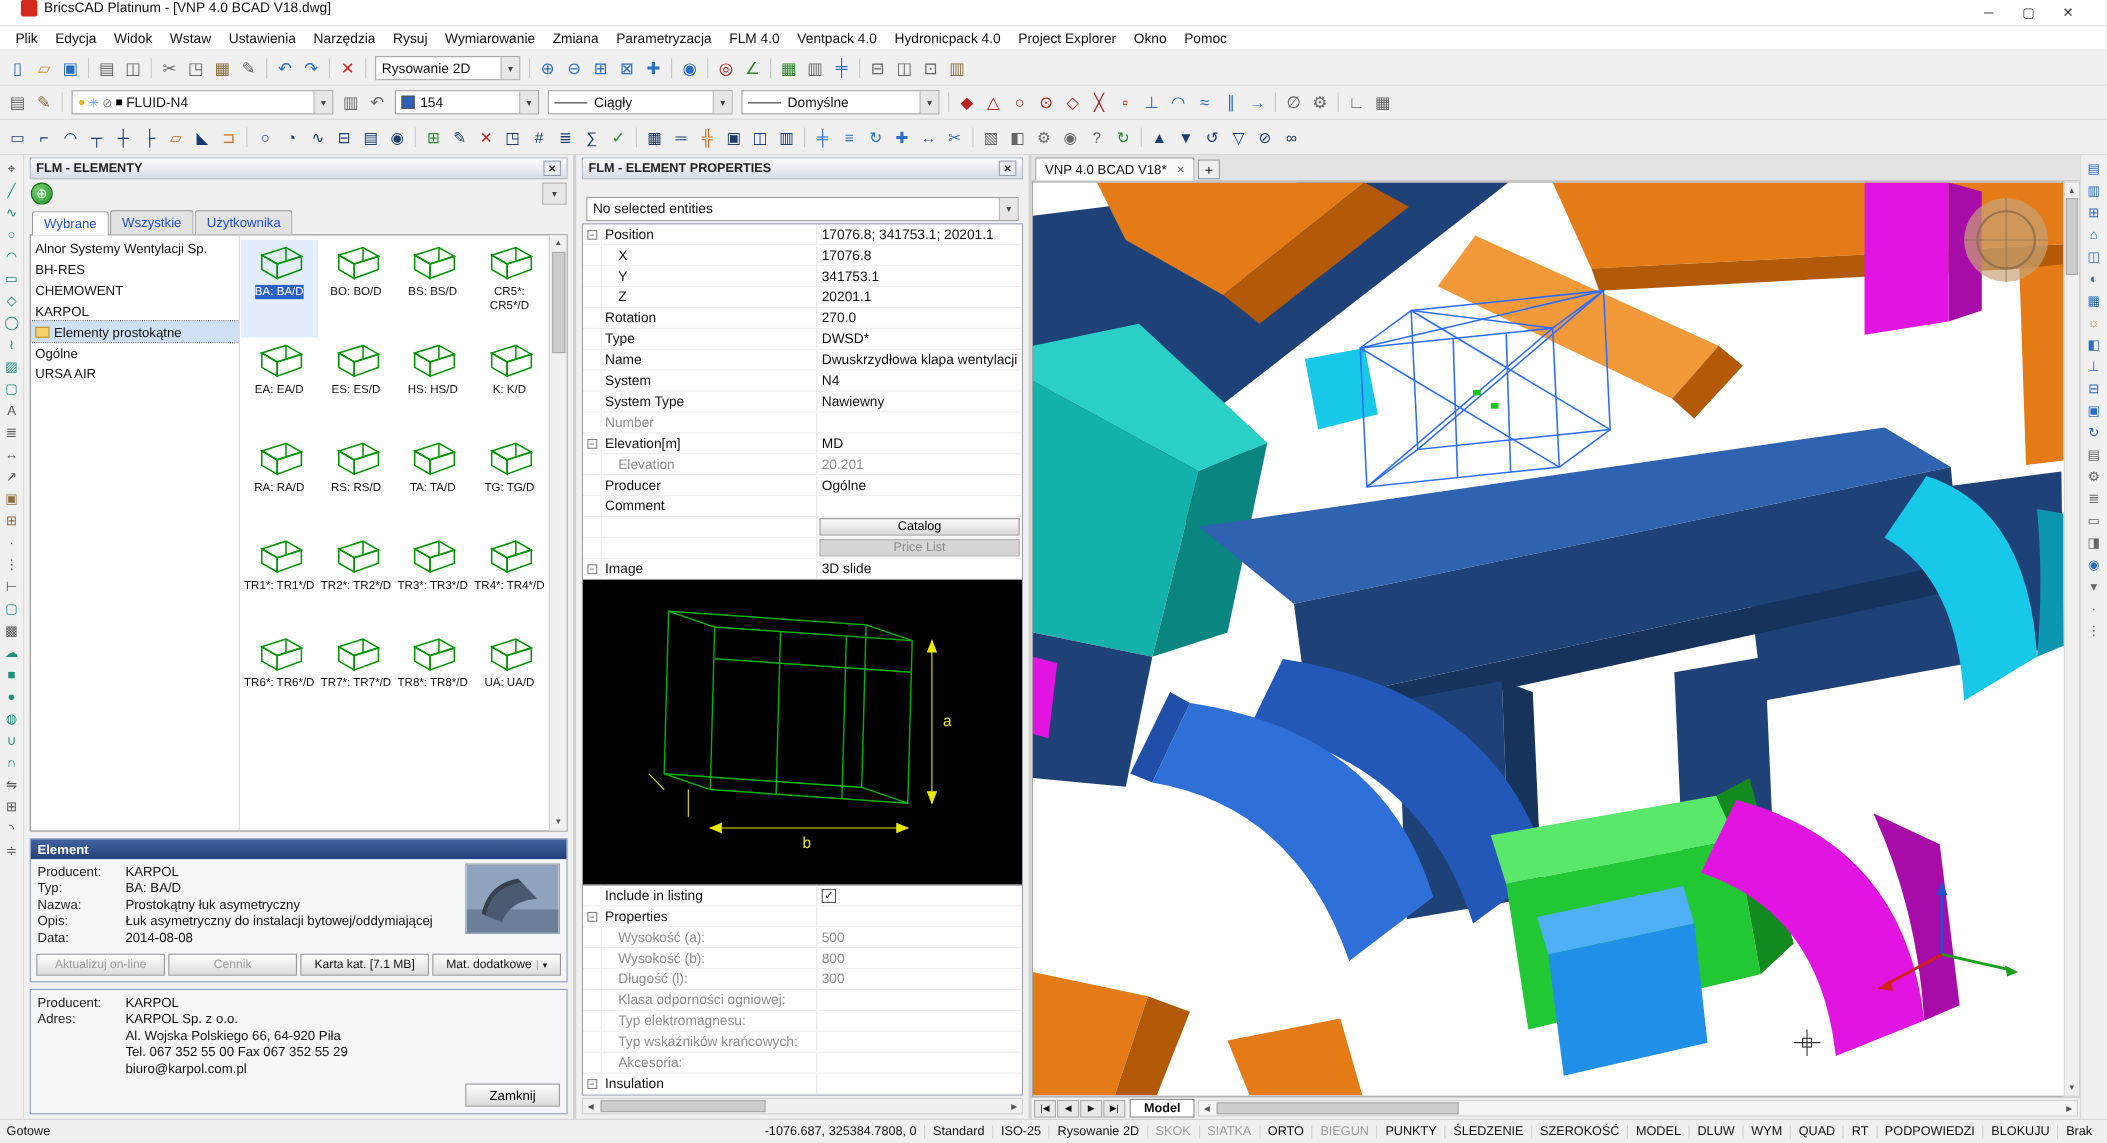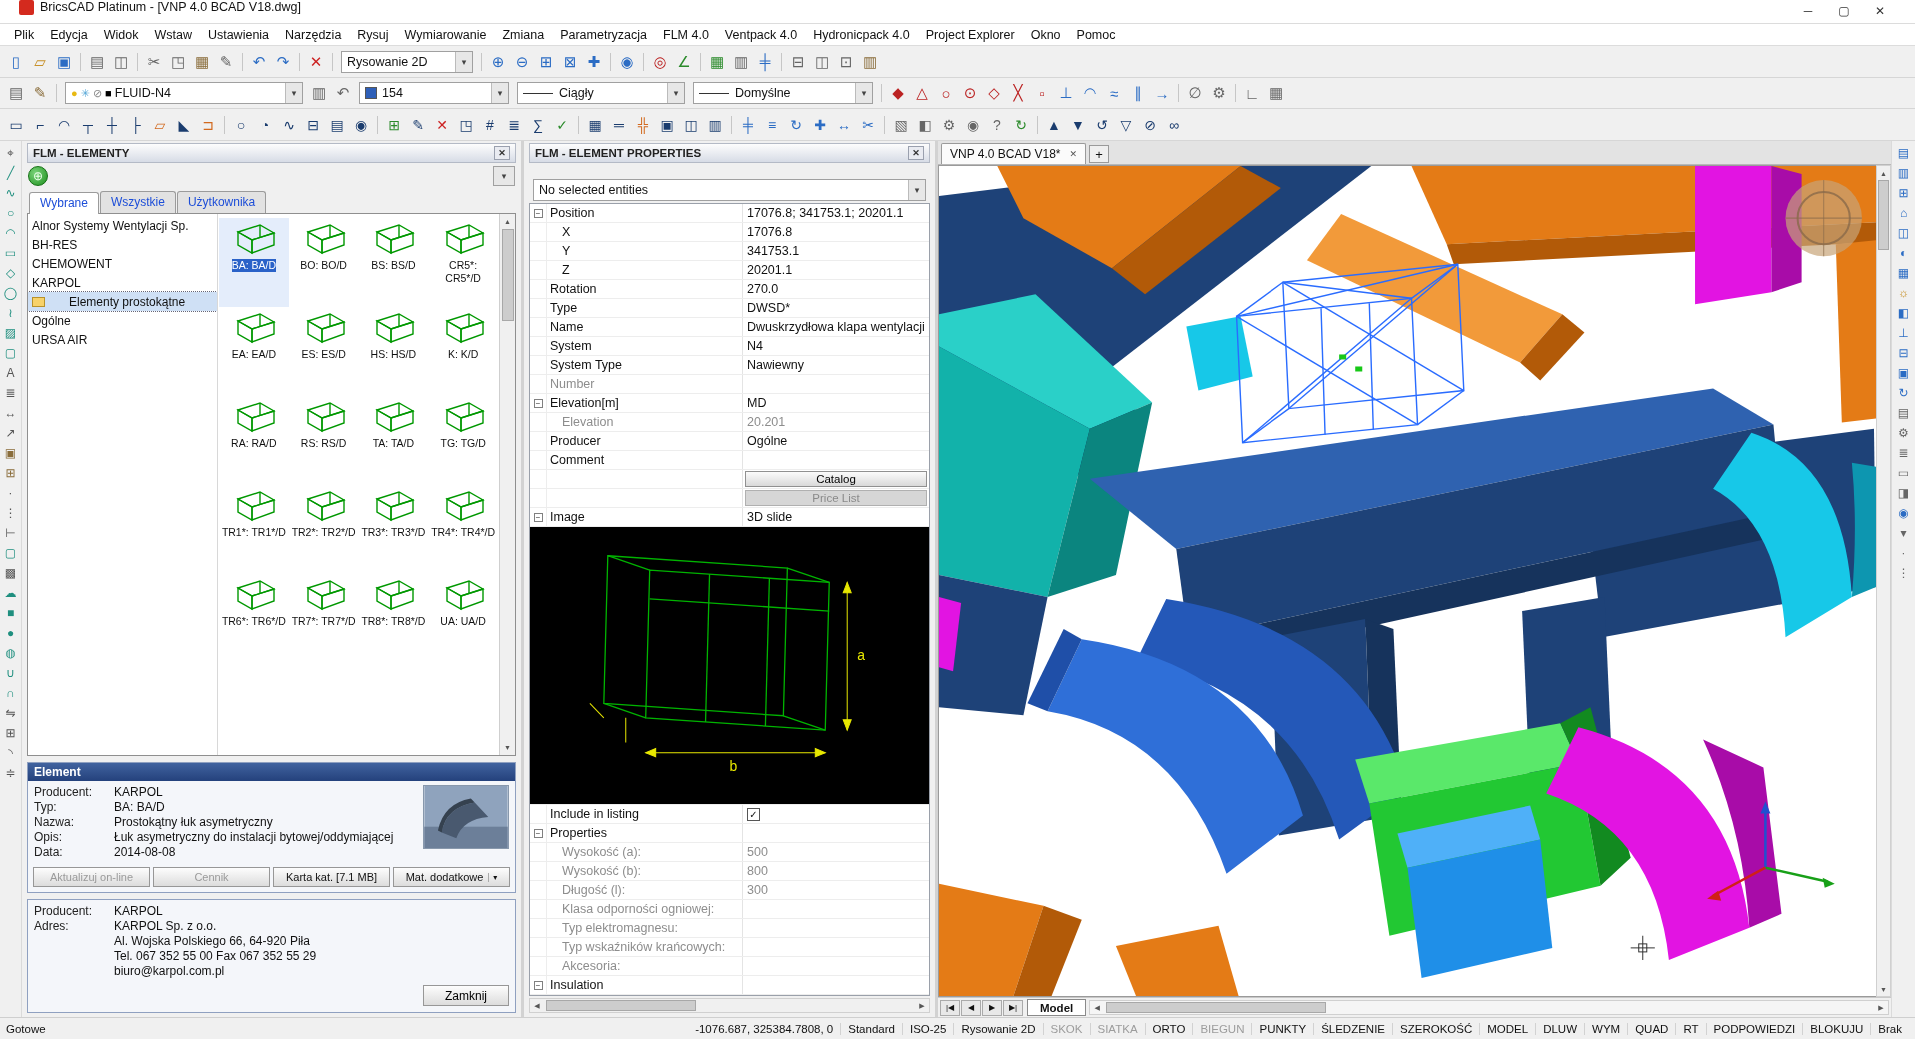--- a/index.html
+++ b/index.html
@@ -18,21 +18,21 @@
 .tb-group{display:flex;align-items:center;}
 .tbi{width:24px;height:24px;display:flex;align-items:center;justify-content:center;font-size:15px;color:#444;border-radius:2px;flex:none;}
 .tb3 .tbi{font-size:14px;}
 .tbi.sep{width:9px;height:24px;position:relative;}
 .tbi.sep::after{content:"";position:absolute;left:4px;top:3px;bottom:3px;width:1px;background:#c6c6c6;}
 .combo{height:22px;background:#fff;border:1px solid #a0a0a0;display:flex;align-items:center;font-size:12.5px;padding-left:5px;margin:0 4px;flex:none;}
 .combo .arrow{margin-left:auto;width:17px;height:100%;background:#e7e7e7;border-left:1px solid #bbb;display:flex;align-items:center;justify-content:center;font-size:9px;color:#444;flex:none;}
 .combo .swatch{width:12px;height:12px;border:1px solid #555;margin-right:5px;flex:none;}
 .combo .line-sample{width:30px;border-top:1.5px solid #333;margin-right:6px;flex:none;}
 .combo .cicon{font-size:11px;margin-right:3px;flex:none;}
-.w-combo{width:132px}.layer-combo{width:238px}.color-combo{width:150px}.lt-combo{width:168px}.lw-combo{width:180px}
+.w-combo{width:132px}.layer-combo{width:238px}.color-combo{width:131px}.lt-combo{width:168px}.lw-combo{width:180px}
 .combo .val{white-space:nowrap;overflow:hidden;}
 
 .main-row{display:flex;height:876px;}
 .side-strip{width:22px;background:#f0f0f0;display:flex;flex-direction:column;align-items:center;padding-top:2px;border-right:1px solid #dadada;overflow:hidden;}
 .side-strip.right{width:24px;border-right:none;border-left:1px solid #dadada;}
 .strip-icon{width:20px;height:20px;display:flex;align-items:center;justify-content:center;font-size:12px;flex:none;}
 
 .panel{background:#f0f0f0;display:flex;flex-direction:column;padding:2px 5px 4px;border-right:3px solid #d2d2d2;}
 .left-panel{width:502px;}
 .mid-panel{width:414px;}
@@ -42,21 +42,21 @@
 .lp-toolbar{height:26px;display:flex;align-items:center;padding:2px 1px;flex:none;}
 .globe{width:20px;height:20px;border-radius:50%;background:radial-gradient(circle at 35% 35%,#7ad47a,#1d8f1d);border:1px solid #157015;color:#eaffea;font-size:12px;display:flex;align-items:center;justify-content:center;}
 .mini-combo{margin-left:auto;width:22px;height:20px;background:#fff;border:1px solid #a0a0a0;display:flex;}
 .mini-combo .arrow{width:100%;background:#e7e7e7;display:flex;align-items:center;justify-content:center;font-size:9px;color:#444;}
 .tabs{height:24px;display:flex;align-items:flex-end;padding-left:2px;flex:none;}
 .tab{padding:3px 10px 4px;font-size:12px;background:#e2e2e2;border:1px solid #9b9b9b;border-bottom:none;border-radius:3px 3px 0 0;margin-right:1px;color:#1d4ed8;position:relative;}
 .tab.active{background:#fff;z-index:2;top:1px;}
 .browser{flex:1;min-height:0;display:flex;border:1px solid #8f8f8f;background:#fff;}
 .tree{width:190px;border-right:1px solid #d8d8d8;padding-top:2px;font-size:12px;overflow:hidden;}
 .tree-row{height:19px;display:flex;align-items:center;padding:0 4px;white-space:nowrap;}
-.tree-row.selected{background:#cfe0f5;outline:1px dotted #667;gap:20px;}
+.tree-row.selected{background:#cfe0f5;outline:1px dotted #667;}
 .tree-folder{display:none;width:13px;height:10px;background:#f7d26a;border:1px solid #b8922b;margin-right:4px;flex:none;}
 .tree-row.folder .tree-folder{display:inline-block;}
 .grid{flex:1;display:grid;grid-template-columns:repeat(4,1fr);grid-auto-rows:89px;align-content:start;padding:4px 1px;overflow:hidden;}
 .tile{display:flex;flex-direction:column;align-items:center;padding-top:2px;}
 .tile svg{width:48px;height:36px;flex:none;}
 .tile-label{font-size:10.5px;text-align:center;line-height:1.2;margin-top:3px;max-width:64px;color:#111;}
 .tile.selected{background:#e4edfb;}
 .tile.selected .tile-label{background:#2a62c8;color:#fff;}
 .bscroll{width:16px;background:#f0f0f0;border-left:1px solid #cfcfcf;display:flex;flex-direction:column;align-items:center;font-size:7px;color:#555;}
 .bscroll .arr{height:15px;display:flex;align-items:center;}

